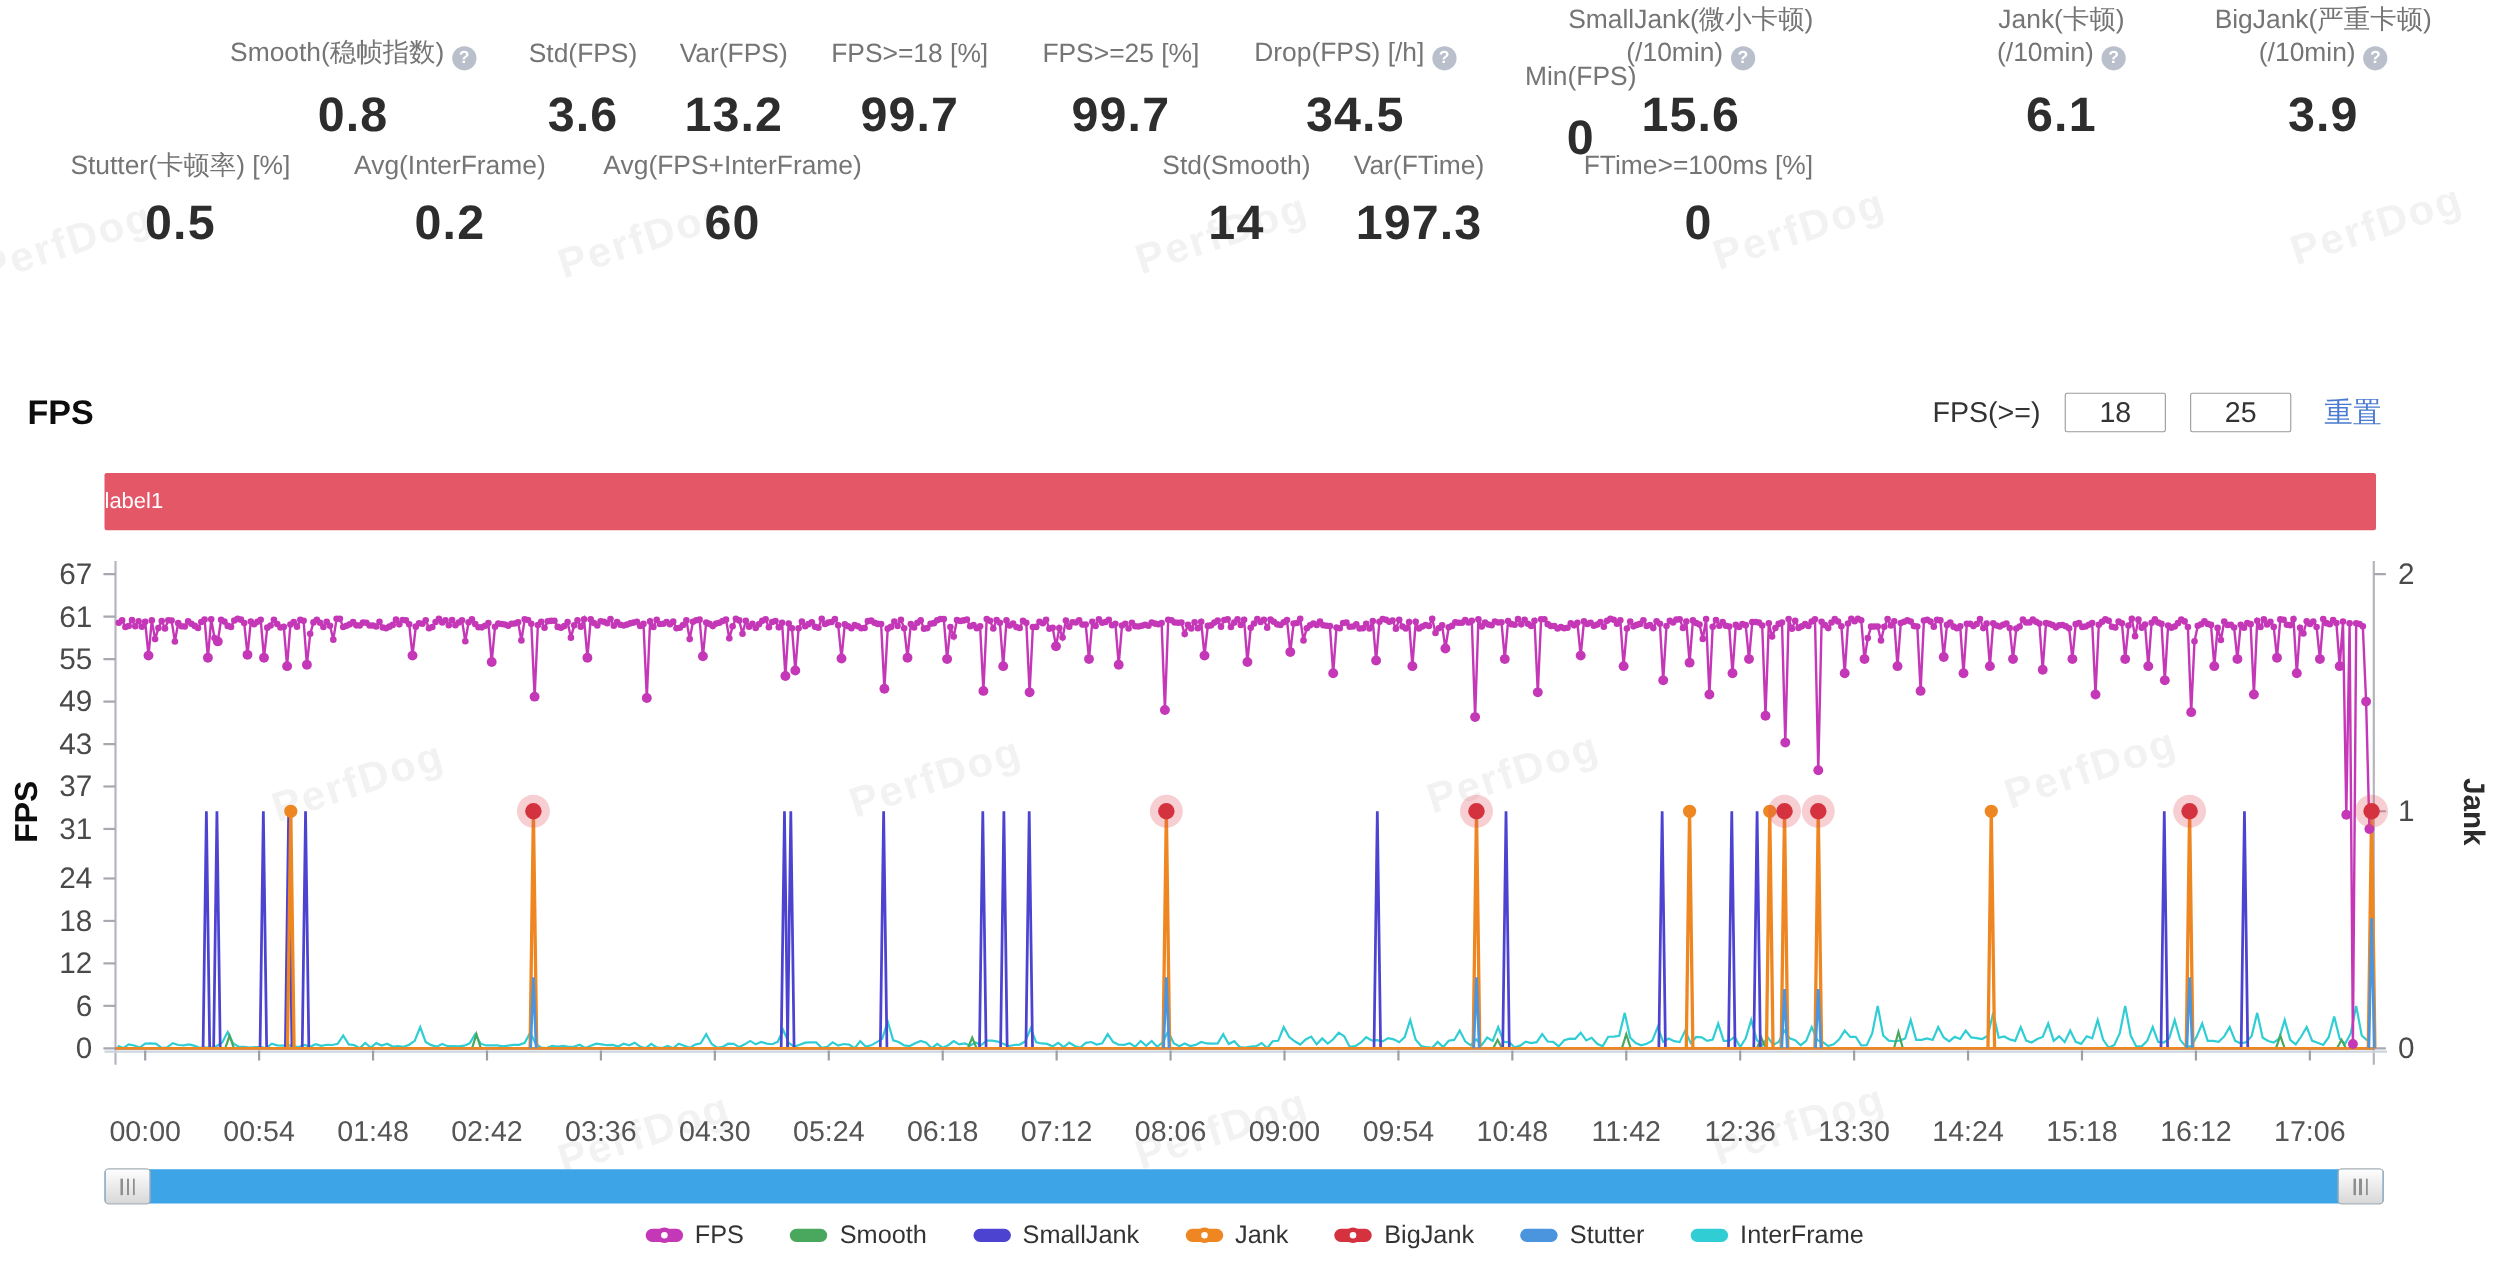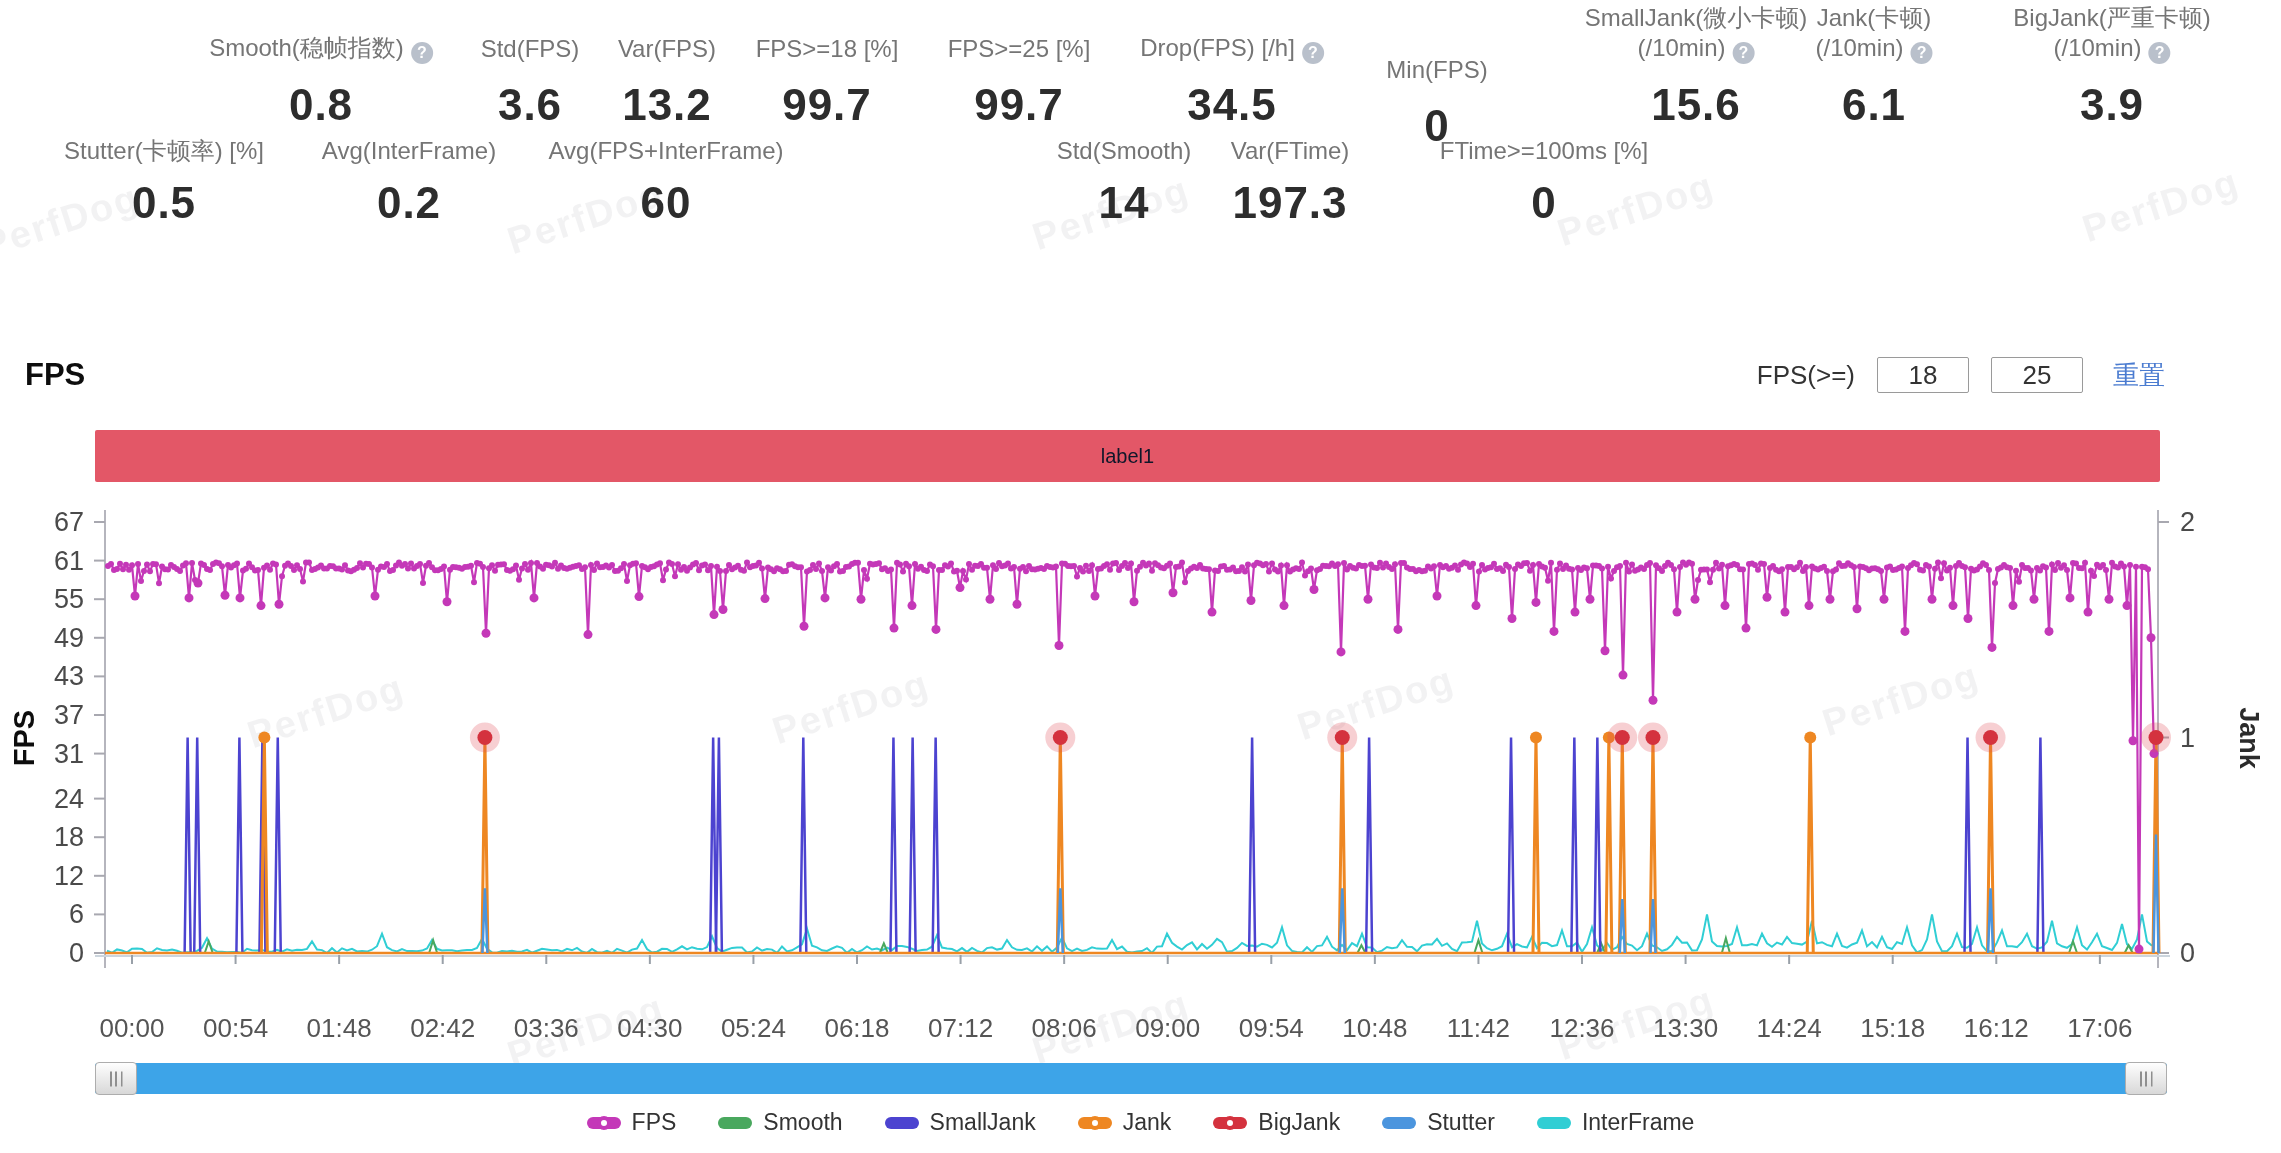--- a/index.html
+++ b/index.html
@@ -28,22 +28,22 @@
                align-items:center;padding:0 116px 0 25px;position:relative;z-index:1;}
   .sec-title{font-size:31px;font-weight:700;color:#0d0d0d;}
   .filter{display:flex;align-items:center;font-size:26px;color:#333;}
   .filter input{width:92px;height:36px;border:1px solid #9a9a9a;border-radius:2px;
                 text-align:center;font-size:26px;color:#333;margin-left:22px;
                 font-family:inherit;box-sizing:border-box;background:#fff;}
   .filter .reset{margin-left:30px;color:#4a7bd0;cursor:pointer;text-decoration:none;}
 
   
   .banner{margin:30px 0 0 95px;width:2065px;height:52px;border-radius:2px;
-          display:flex;align-items:center;justify-content:center;
-          color:#0f172a;font-size:20px;position:relative;z-index:1;}
+          display:flex;align-items:center;justify-content:flex-start;
+          color:#ffffff;font-size:20px;position:relative;z-index:1;}
 
   
   #chart{display:block;margin-top:12px;position:relative;z-index:1;}
 
   
   .scrollbar{position:relative;margin:8px 0 0 95px;width:2072px;height:33px;z-index:1;}
   .scrollbar .track{position:absolute;left:0;right:0;top:1px;bottom:1px;background:#3da4e8;border-radius:3px;}
   .grip{position:absolute;top:0;width:42px;height:33px;box-sizing:border-box;
         background:linear-gradient(#fefefe,#d8d8d8);border:1px solid #adadad;border-radius:4px;z-index:2;cursor:ew-resize;}
   .grip::after{content:"";position:absolute;left:50%;top:50%;width:13px;height:15px;
@@ -97,21 +97,21 @@
         <div class="lbl">Drop(FPS) [/h]<span class="qmark">?</span></div>
       </div>
       <div class="val">34.5</div>
     </div>
     <div class="metric r1" style="left: 1437px; margin-top: 21px;">
       <div class="lbls">
         <div class="lbl">Min(FPS)</div>
       </div>
       <div class="val">0</div>
     </div>
-    <div class="metric r1" style="left: 1696px;">
+    <div class="metric r1" style="left: 1537px;">
       <div class="lbls">
         <div class="lbl">SmallJank(微小卡顿)</div>
         <div class="lbl">(/10min)<span class="qmark">?</span></div>
       </div>
       <div class="val">15.6</div>
     </div>
     <div class="metric r1" style="left: 1874px;">
       <div class="lbls">
         <div class="lbl">Jank(卡顿)</div>
         <div class="lbl">(/10min)<span class="qmark">?</span></div>

